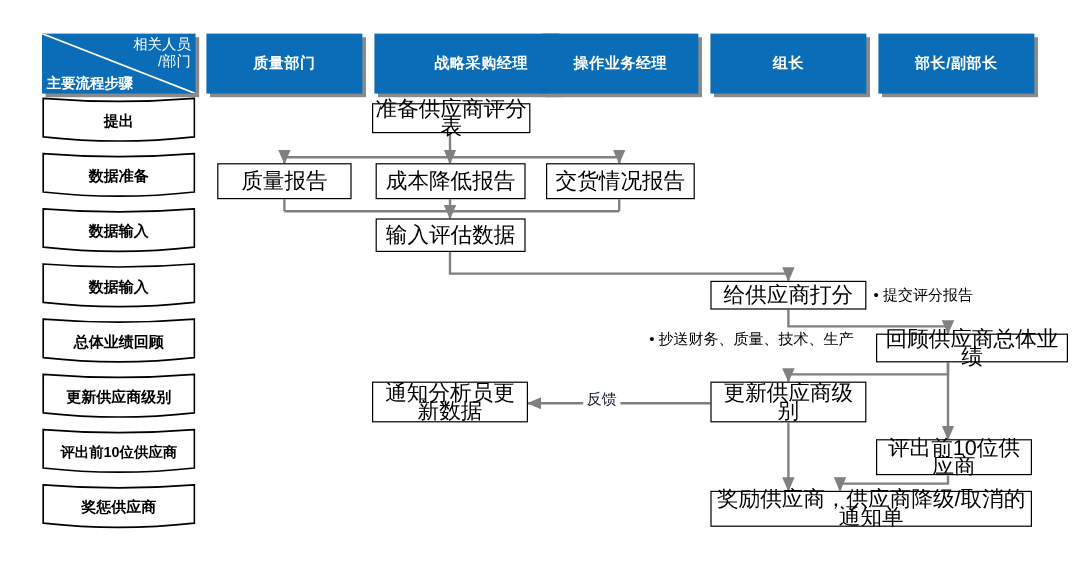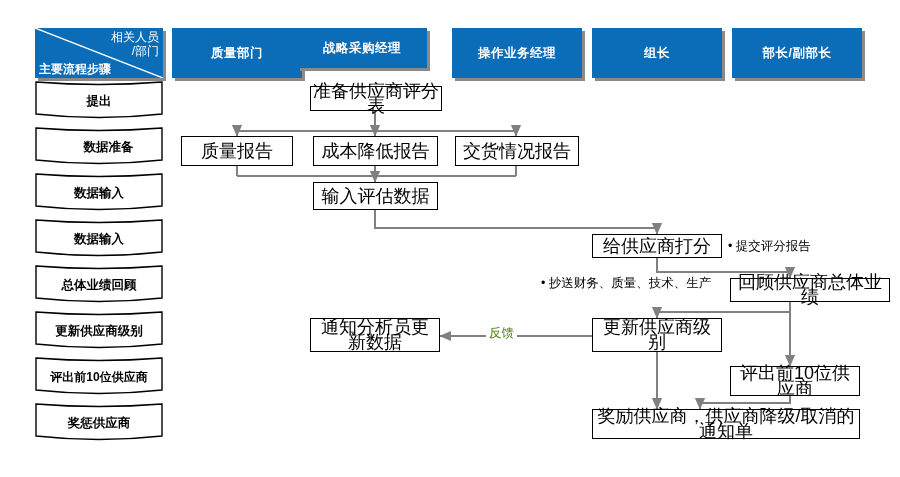--- a/index.html
+++ b/index.html
@@ -119,21 +119,21 @@
   
   .annotation {
     position: absolute;
     font-size: 12.5px;
     color: #000000;
     white-space: nowrap;
   }
   .edge-label {
     position: absolute;
     font-size: 12.5px;
-    color: #4d7c0f;
+    color: #0f172a;
     background: #ffffff;
     padding: 0 3px;
     white-space: nowrap;
   }
 </style>
 </head>
 <body>
 
 <div id="canvas">
 
@@ -177,41 +177,41 @@
       <line x1="0" y1="0" x2="128" y2="50" stroke="#ffffff" stroke-width="1.4"></line>
     </svg>
     <div class="ch-top">相关人员
 /部门</div>
     <div class="ch-bottom">主要流程步骤</div>
   </div>
 
   <div class="lane-header" style="left:172px; top:28px; width:130px; height:50px;">
     <span>质量部门</span>
   </div>
-  <div class="lane-header" style="left:297px; top:28px; width:130px; height:40px;">
+  <div class="lane-header" style="left:312px; top:28px; width:130px; height:50px;padding-left:24px;">
     <span>战略采购经理</span>
   </div>
   <div class="lane-header" style="left:592px; top:28px; width:130px; height:50px;">
     <span>组长</span>
   </div>
   <div class="lane-header" style="left:452px; top:28px; width:130px; height:50px;">
     <span>操作业务经理</span>
   </div>
   <div class="lane-header" style="left:732px; top:28px; width:130px; height:50px;">
     <span>部长/副部长</span>
   </div>
 
   <div class="step-shape" style="left:35px; top:80px; width:128px; height:42px;">
     <svg viewBox="0 0 128 42" width="128" height="42">
       <path d="M1,2 Q64,7 127,2 L127,34 Q64,41 1,34 Z" fill="#ffffff" stroke="#000000" stroke-width="1.4"></path>
     </svg>
     <div class="step-label">提出</div>
   </div>
 
-  <div class="step-shape" style="left:35px; top:126px; width:128px; height:42px;padding-left:19px;">
+  <div class="step-shape" style="left:35px; top:126px; width:128px; height:42px;">
     <svg viewBox="0 0 128 42" width="128" height="42">
       <path d="M1,2 Q64,7 127,2 L127,34 Q64,41 1,34 Z" fill="#ffffff" stroke="#000000" stroke-width="1.4"></path>
     </svg>
     <div class="step-label">数据准备</div>
   </div>
 
   <div class="step-shape" style="left:35px; top:172px; width:128px; height:42px;">
     <svg viewBox="0 0 128 42" width="128" height="42">
       <path d="M1,2 Q64,7 127,2 L127,34 Q64,41 1,34 Z" fill="#ffffff" stroke="#000000" stroke-width="1.4"></path>
     </svg>

